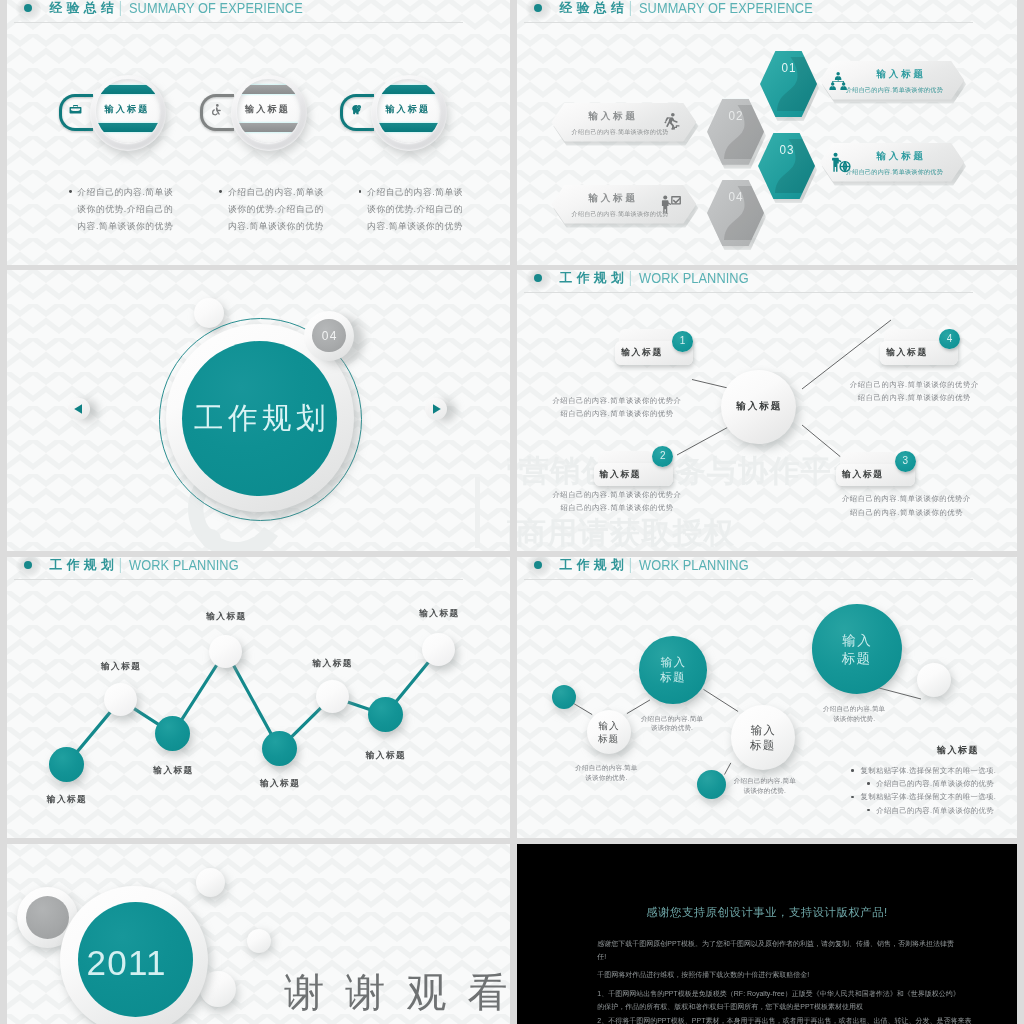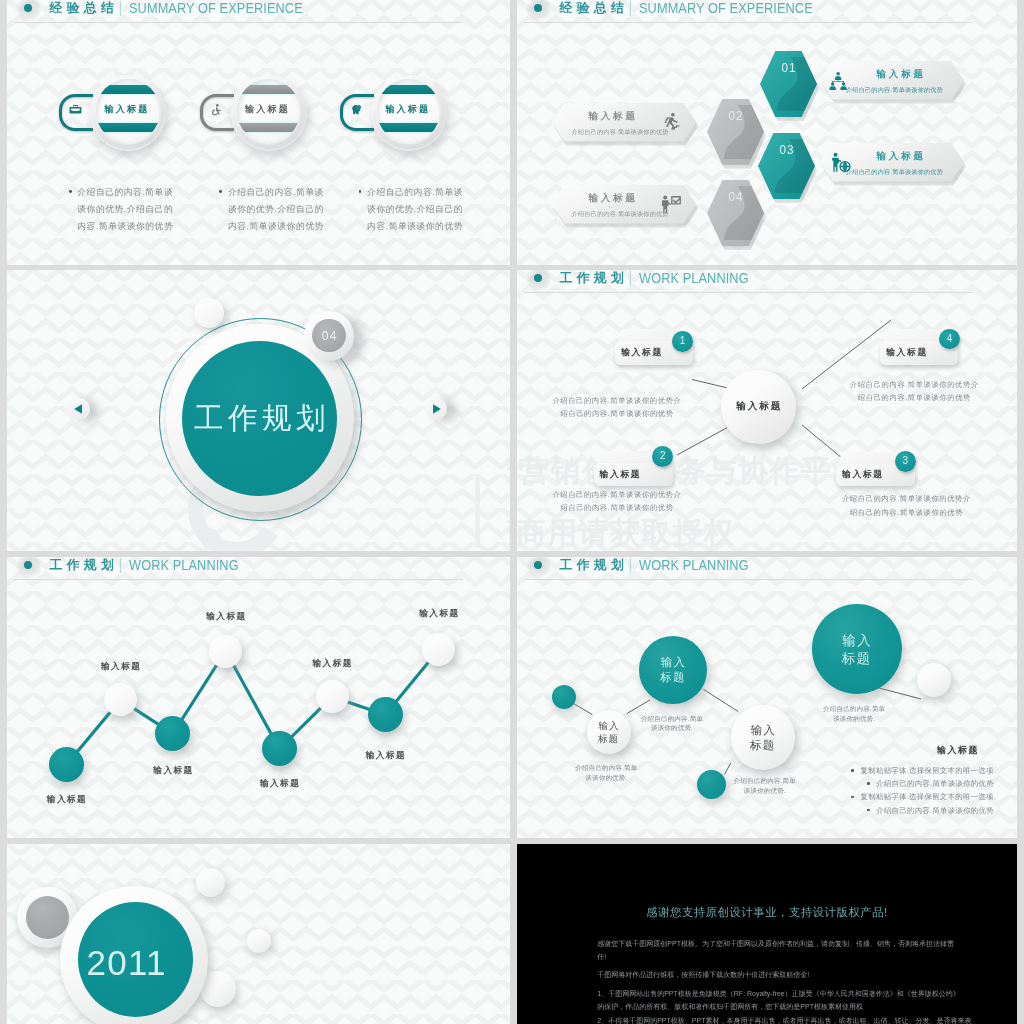--- a/index.html
+++ b/index.html
@@ -662,20 +662,21 @@
   <div class="s7-sh" style="left:12px;top:47.4px;width:61px;height:61px"></div>
   <div class="s7-ring" style="left:9.5px;top:42.9px;width:61px;height:61px"></div>
   <div class="s7-graydisc" style="left:18.9px;top:51.9px;width:43px;height:43px"></div>
 
   <div class="s7-sh" style="left:56px;top:46px;width:148px;height:148px"></div>
   <div class="s7-ring" style="left:53.3px;top:42px;width:148px;height:148px"></div>
   <div class="s7-disc" style="left:70.5px;top:58.2px;width:115px;height:115px">
     <div class="s7-year" style="left:-9px;top:42.5px">2011</div>
   </div>
 
+  <div class="s7-thanks" style="left:277.2px;top:127px">谢 谢 观 看</div>
 </div>
 
 <div class="slide s8">
   <div class="s8-title" style="top:62.2px">感谢您支持原创设计事业，支持设计版权产品!</div>
   <div class="s8-p" style="left:80.3px;top:93.4px;width:361px">感谢您下载千图网原创PPT模板。为了您和千图网以及原创作者的利益，请勿复制、传播、销售，否则将承担法律责任!</div>
   <div class="s8-p" style="left:80.3px;top:124.2px;width:380px">千图网将对作品进行维权，按照传播下载次数的十倍进行索取赔偿金!</div>
   <div class="s8-p" style="left:80.3px;top:143.4px;width:363px">1、千图网网站出售的PPT模板是免版税类（RF: Royalty-free）正版受《中华人民共和国著作法》和《世界版权公约》的保护，作品的所有权、版权和著作权归千图网所有，您下载的是PPT模板素材使用权</div>
   <div class="s8-p" style="left:80.3px;top:170.1px;width:380px">2、不得将千图网的PPT模板、PPT素材，本身用于再出售，或者用于再出售，或者出租、出借、转让、分发、是否将来表有关的</div>
 </div>
 

